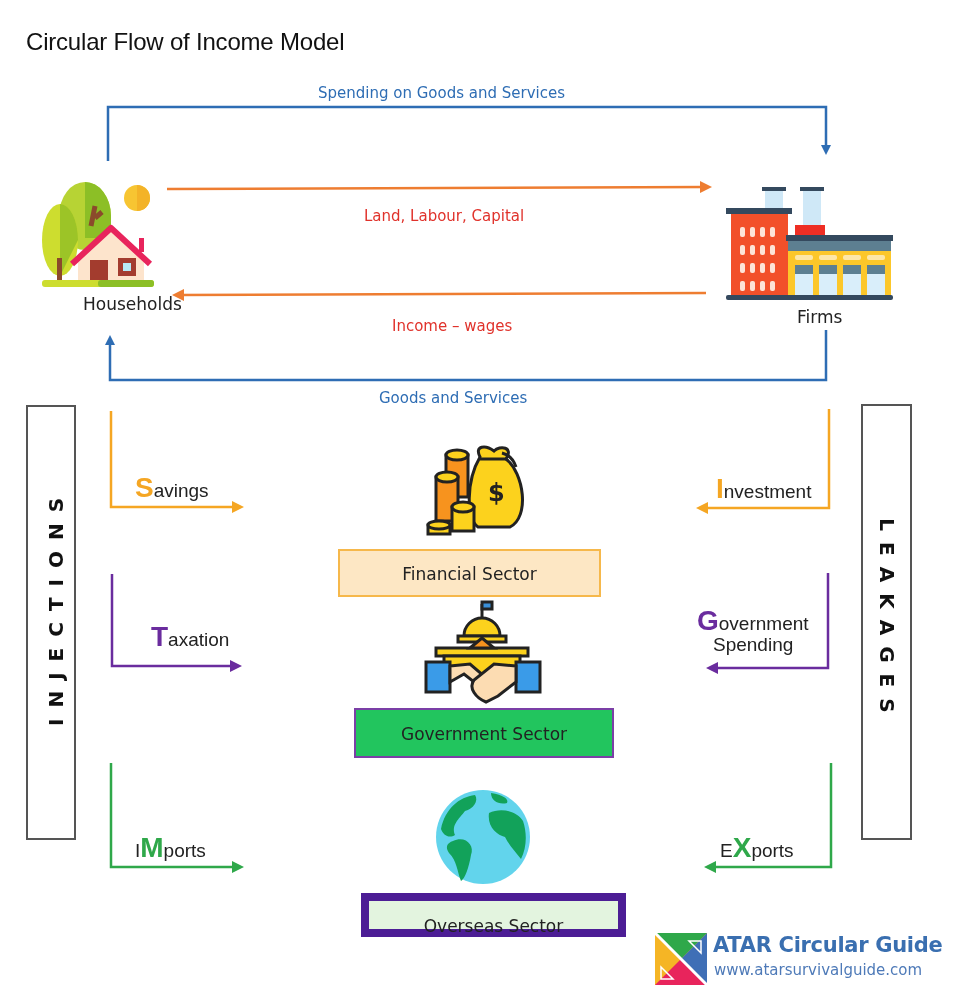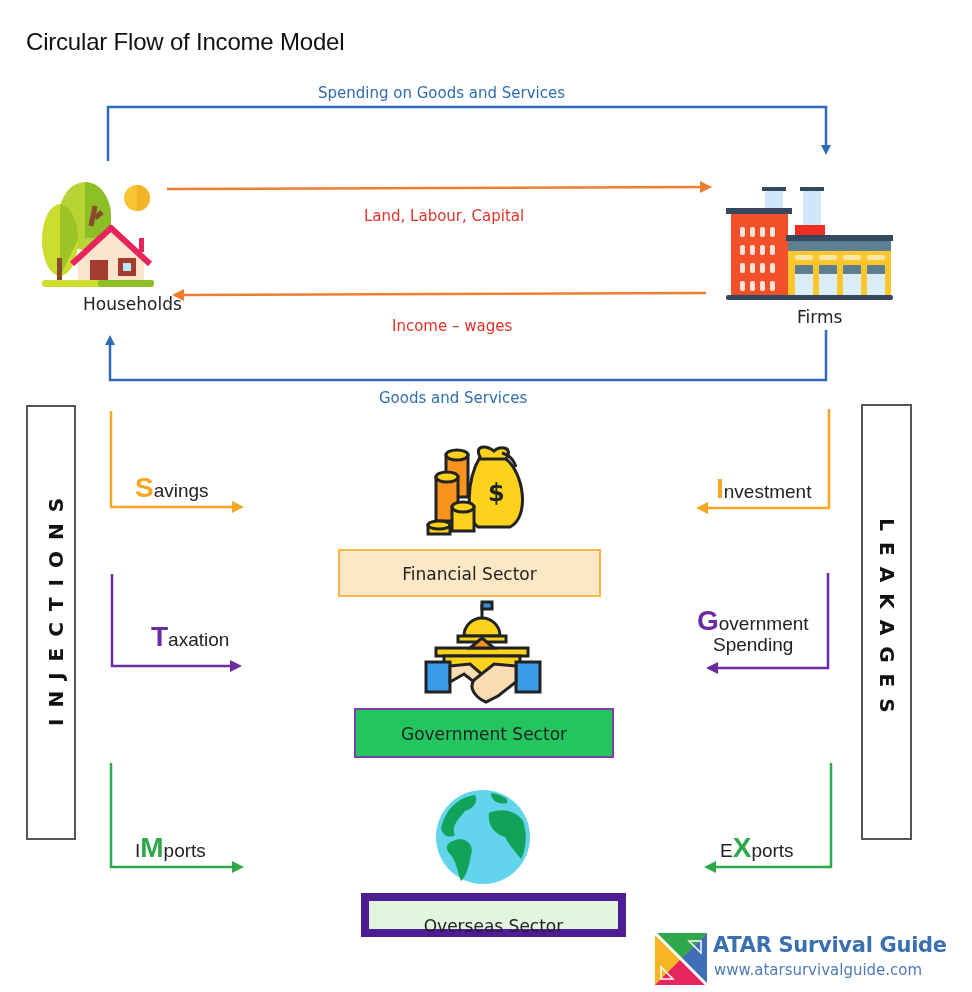--- a/index.html
+++ b/index.html
@@ -215,14 +215,14 @@
 
 <svg class="abs" style="left:655px; top:933px;" width="52" height="52" viewBox="0 0 52 52">
   <rect x="0" y="0" width="52" height="52" fill="#f5b525"></rect>
   <path d="M0,0 L52,0 L26,26 z" fill="#2fa84a"></path>
   <path d="M52,0 L52,52 L26,26 z" fill="#3f6fb6"></path>
   <path d="M0,52 L52,52 L26,26 z" fill="#e8245c"></path>
   <line x1="0" y1="0" x2="52" y2="52" stroke="#fff" stroke-width="3"></line>
   <path d="M34,8 L46,8 L46,20 z" fill="none" stroke="#fff" stroke-width="1.5"></path>
   <path d="M6,34 L6,46 L18,46 z" fill="none" stroke="#fff" stroke-width="1.5"></path>
 </svg>
-<div id="logo-title" class="abs">ATAR Survival Guide</div>
+<div id="logo-title" class="abs">ATAR Circular Guide</div>
 <div id="logo-url" class="abs">www.atarsurvivalguide.com</div>
 
 </body></html>

